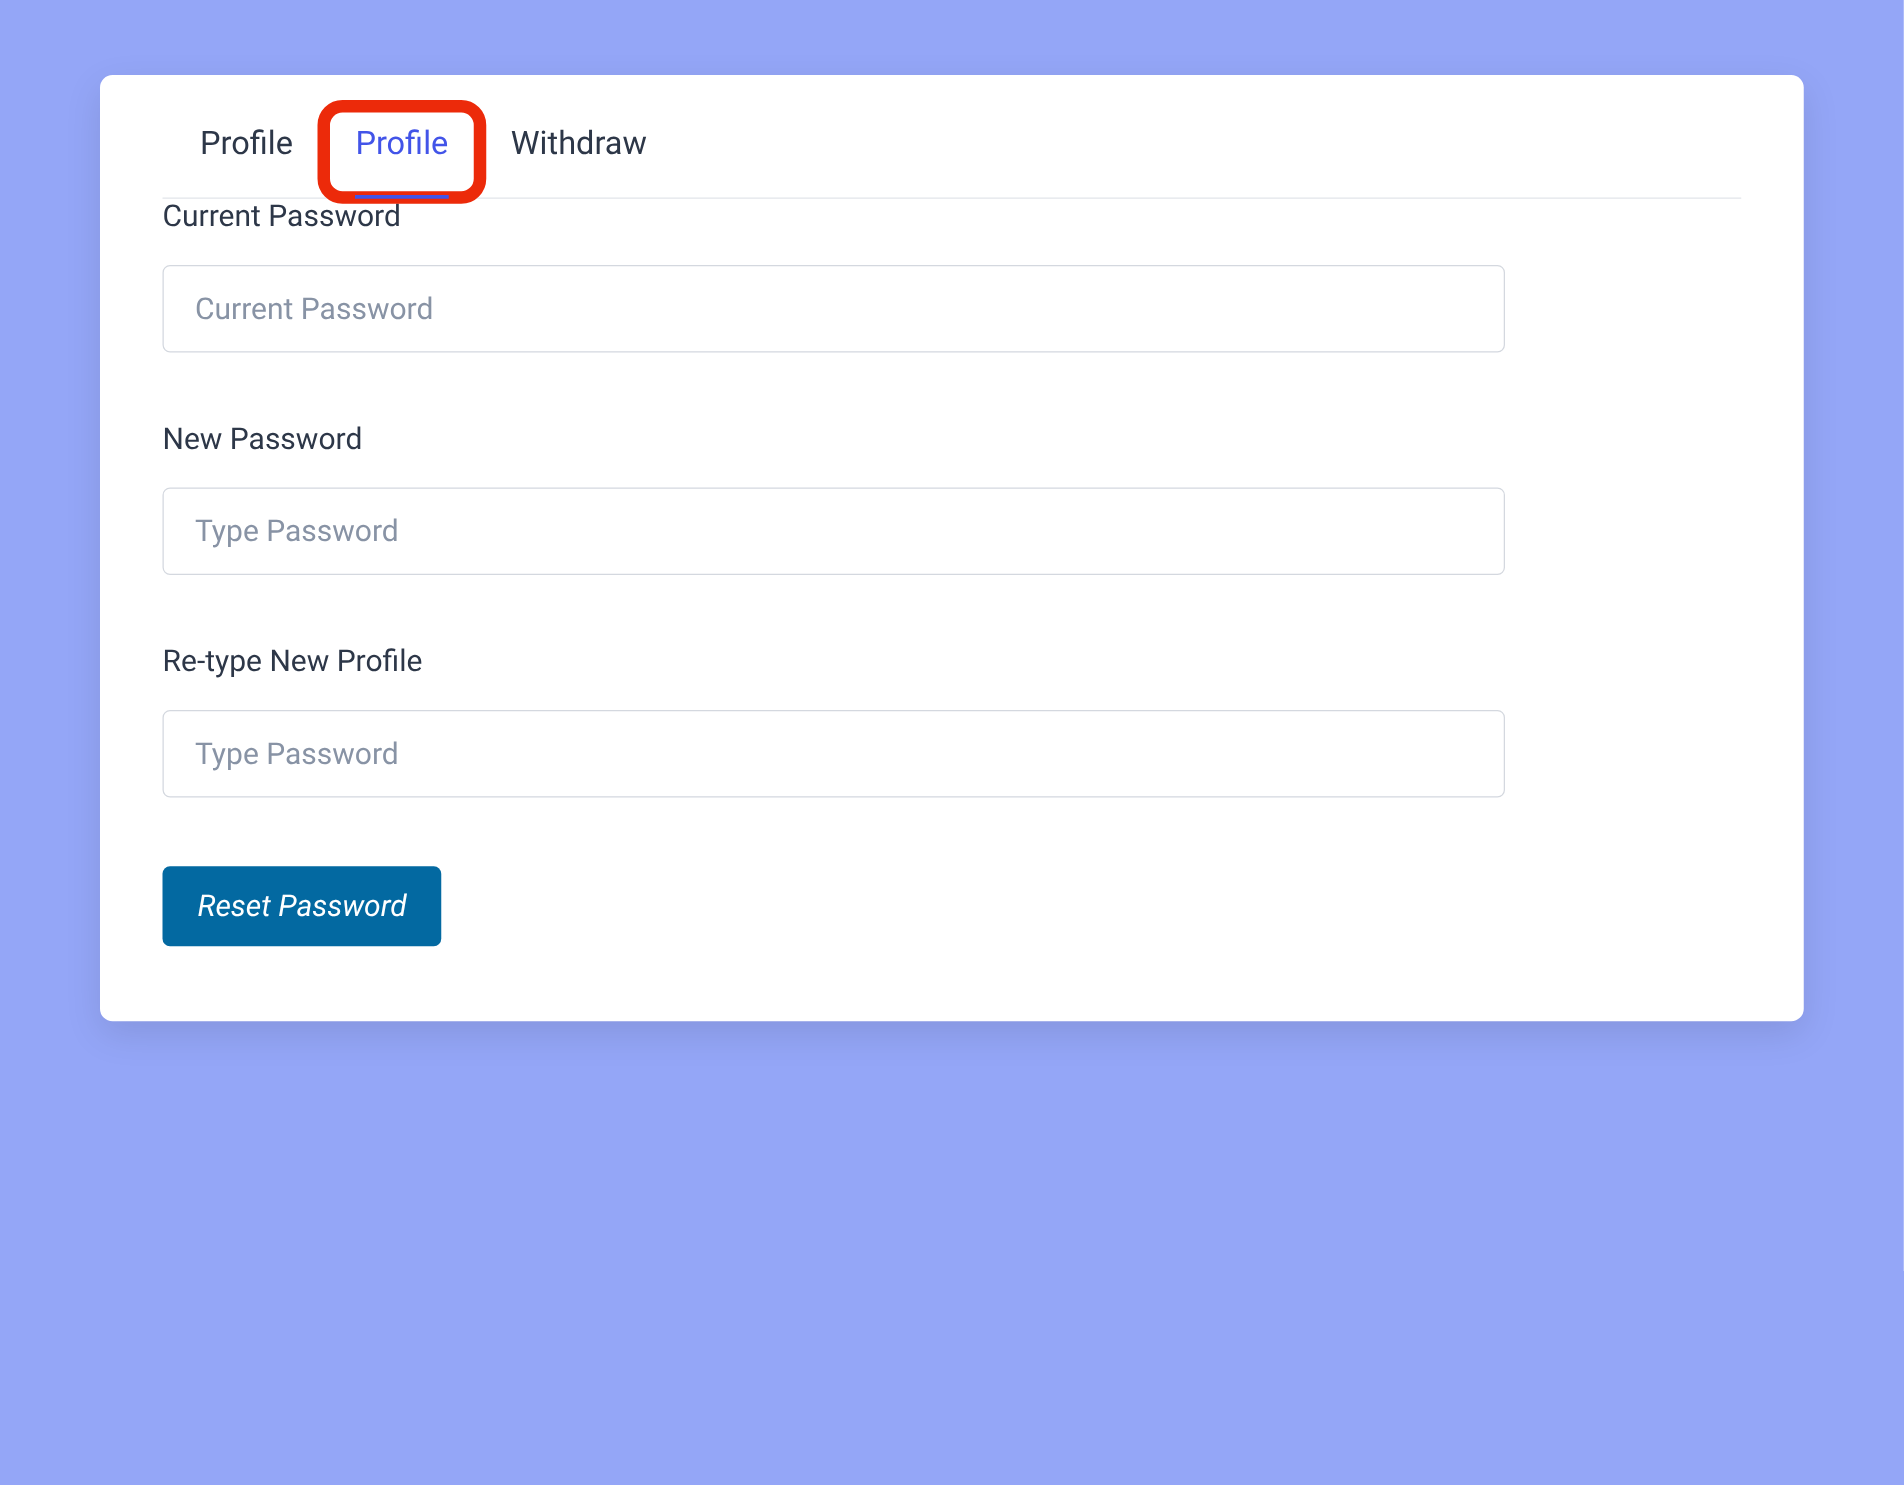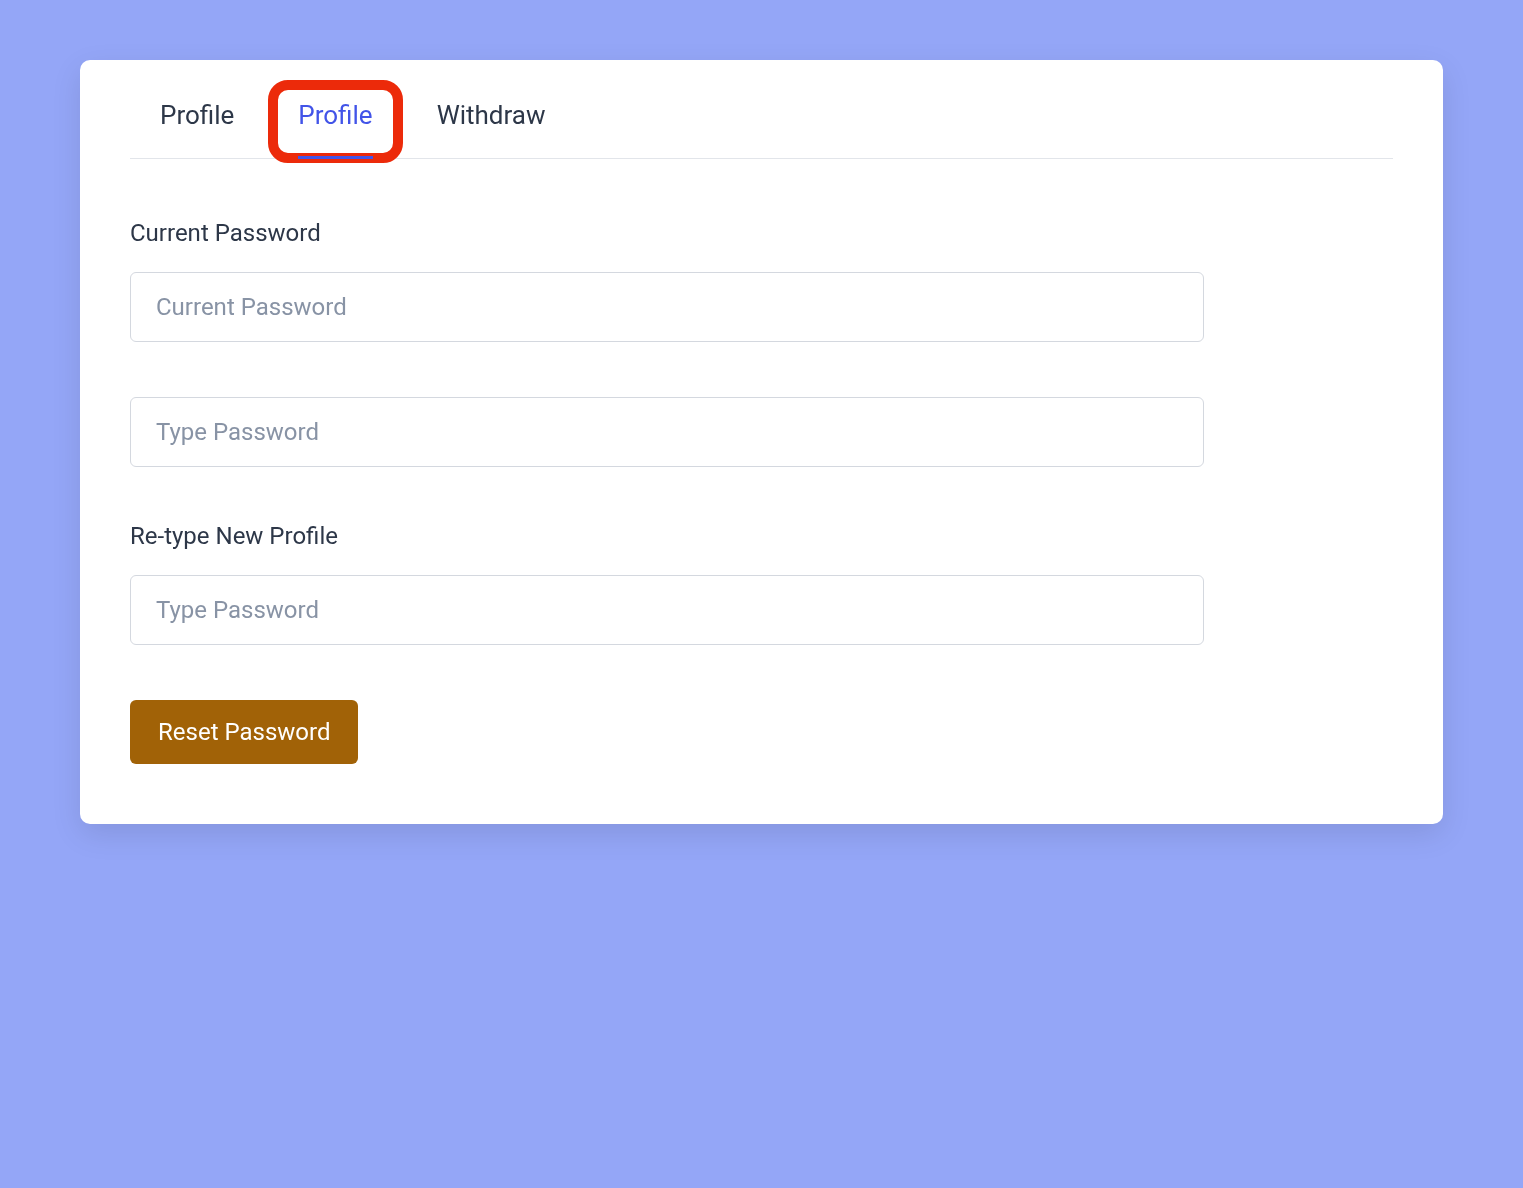--- a/index.html
+++ b/index.html
@@ -17,24 +17,23 @@
     
     .card {
       background-color: #ffffff;
       border-radius: 10px;
       padding: 0 50px 60px 50px;
       box-shadow: 0 10px 30px rgba(0, 0, 0, 0.1);
     }
     
     .tabs {
       display: flex;
-      gap: 64px;
+      gap: 50px;
       border-bottom: 1px solid #e2e5ea;
       padding: 40px 30px 0 30px;
-      margin-bottom: 60px;
     }
     
     .tab {
       font-size: 26px;
       color: #2d3748;
       padding-bottom: 28px;
       cursor: pointer;
       position: relative;
       background: none;
       border: none;
@@ -91,28 +90,29 @@
       border-radius: 6px;
       font-family: inherit;
       color: #2d3748;
     }
     
     .form-input::placeholder {
       color: #8893a5;
     }
     
     .submit-button {
-      background-color: #a16207;
+      background-color: #0369a1;
       color: #ffffff;
       font-size: 24px;
       padding: 18px 28px;
       border: none;
       border-radius: 6px;
       cursor: pointer;
       font-family: inherit;
+      font-style: italic;
     }
   </style>
 </head>
 <body>
 
 <div class="card">
   
   <div class="tabs">
     <button class="tab">Profile</button>
     <span class="highlight-box">
@@ -120,20 +120,21 @@
     </span>
     <button class="tab">Withdraw</button>
   </div>
   
   <div class="form-group">
     <label class="form-label">Current Password</label>
     <input type="password" class="form-input" placeholder="Current Password" style="">
   </div>
   
   <div class="form-group">
+    <label class="form-label">New Password</label>
     <input type="password" class="form-input" placeholder="Type Password" style="">
   </div>
   
   <div class="form-group">
     <label class="form-label">Re-type New Profile</label>
     <input type="password" class="form-input" placeholder="Type Password" style="">
   </div>
   
   <button class="submit-button">Reset Password</button>
   

